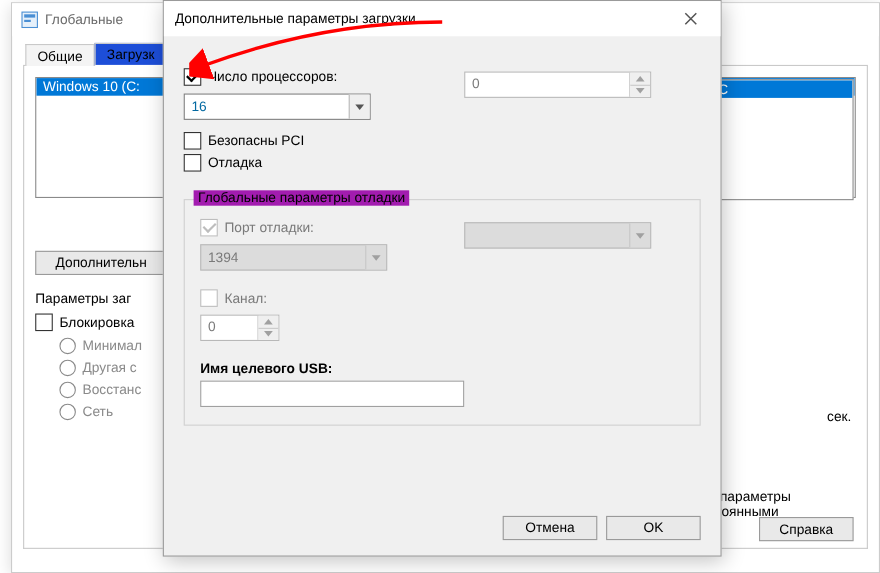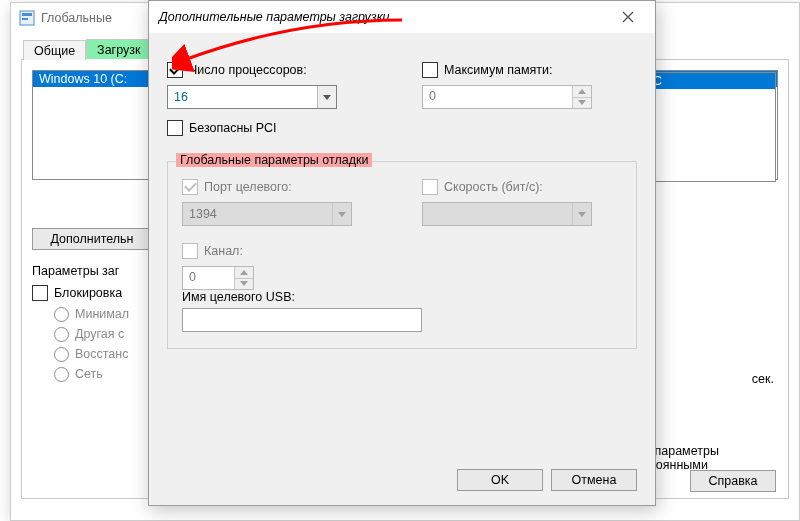--- a/index.html
+++ b/index.html
@@ -61,21 +61,21 @@
     top: 1px;
     padding: 3px 10px 2px;
     border: 1px solid #c9c9c9;
     border-bottom: none;
     background: #f4f4f4;
     color: #000;
     font-size: 12.5px;
     cursor: pointer;
   }
   .tab.active {
-    background: #86efac;
+    background: #1d4ed8;
     border-bottom: 1px solid #fff;
     z-index: 2;
   }
 
   .tab-panel {
     border: 1px solid #c9c9c9;
     border-top: none;
     padding: 10px 10px 0 10px;
     height: calc(100% - 24px - 12px);
     box-sizing: border-box;
@@ -207,21 +207,20 @@
     box-shadow: 2px 4px 18px rgba(0,0,0,0.24);
     z-index: 10;
   }
   .modal-titlebar {
     height: 32px;
     background: #fff;
     display: flex;
     align-items: center;
     padding: 0 6px 0 10px;
     color: #000;
-    font-style: italic;
   }
   .modal-titlebar .title-text { flex: 1; }
   .modal-close {
     width: 42px;
     height: 28px;
     display: flex;
     align-items: center;
     justify-content: center;
     color: #555;
     cursor: pointer;
@@ -304,32 +303,32 @@
   .groupbox {
     border: 1px solid #d0d0d0;
     margin-top: 24px;
     padding: 14px 14px 16px 14px;
     position: relative;
   }
   .groupbox .gb-title {
     position: absolute;
     top: -9px;
     left: 8px;
-    background: #fca5a5;
+    background: #a21caf;
     padding: 0 4px;
     color: #000;
   }
   .groupbox .check-row { color: #7a7a7a; }
   .groupbox .check-row .chk-box { border-color:#bdbdbd; }
   .groupbox .combo { width: 168px; }
   .groupbox .spinner { width: 70px; }
   .groupbox .opt-row { gap: 40px; }
   .groupbox .opt-row + .opt-row { margin-top: 14px; }
 
-  .usb-label { color:#000; }
+  .usb-label { margin-top: 18px; color:#000;font-weight:bold; }
   .text-input {
     border: 1px solid #a0a0a0;
     background:#fff;
     height: 22px;
     width: 238px;
     margin-top: 4px;
   }
 
   .modal-buttons {
     position: absolute;
@@ -457,66 +456,62 @@
           <span>Число процессоров:</span>
         </div>
         <div class="combo">
           <span class="combo-val">16</span>
           <span class="combo-btn">
               <span class="tri down"></span>
             </span>
         </div>
       </div>
       <div class="opt-col">
-        <div class="check-row">
-          <span class="chk-box"></span>
-          <span>Максимум памяти:</span>
-        </div>
         <div class="spinner">
           <span class="sp-val">0</span>
           <span class="sp-btns">
             <span class="sp-btn">
                 <span class="tri up disabled"></span>
               </span>
             <span class="sp-btn">
                 <span class="tri down disabled"></span>
               </span>
           </span>
         </div>
       </div>
     </div>
 
     <div class="opt-row2">
       <div class="check-row">
         <span class="chk-box"></span>
         <span>Безопасны PCI</span>
       </div>
+      <div class="check-row">
+        <span class="chk-box"></span>
+        <span>Отладка</span>
+      </div>
     </div>
 
     <div class="groupbox">
       <span class="gb-title">Глобальные параметры отладки</span>
 
       <div class="opt-row">
         <div class="opt-col">
           <div class="check-row">
             <span class="chk-box disabled checked"></span>
-            <span class="label-disabled">Порт целевого:</span>
+            <span class="label-disabled">Порт отладки:</span>
           </div>
           <div class="combo disabled">
             <span class="combo-val">1394</span>
             <span class="combo-btn">
                 <span class="tri down disabled"></span>
               </span>
           </div>
         </div>
         <div class="opt-col">
-          <div class="check-row">
-            <span class="chk-box disabled"></span>
-            <span class="label-disabled">Скорость (бит/с):</span>
-          </div>
           <div class="combo disabled">
             <span class="combo-val"></span>
             <span class="combo-btn">
                 <span class="tri down disabled"></span>
               </span>
           </div>
         </div>
       </div>
 
       <div class="opt-row">
@@ -538,22 +533,22 @@
           </div>
         </div>
         <div class="opt-col"></div>
       </div>
 
       <div class="usb-label">Имя целевого USB:</div>
       <div class="text-input"></div>
     </div>
 
     <div class="modal-buttons">
+      <button class="classic"><span>Отмена</span></button>
       <button class="classic"><span>OK</span></button>
-      <button class="classic"><span>Отмена</span></button>
     </div>
   </div>
 </div>
 
 <div class="annotation-arrow">
   <svg width="240" height="60" viewBox="0 0 240 60">
     <defs>
       <marker id="ah" markerWidth="10" markerHeight="10" refX="2" refY="5" orient="auto">
         <path d="M0,0 L10,5 L0,10 Z" fill="#ff0000"></path>
       </marker>

